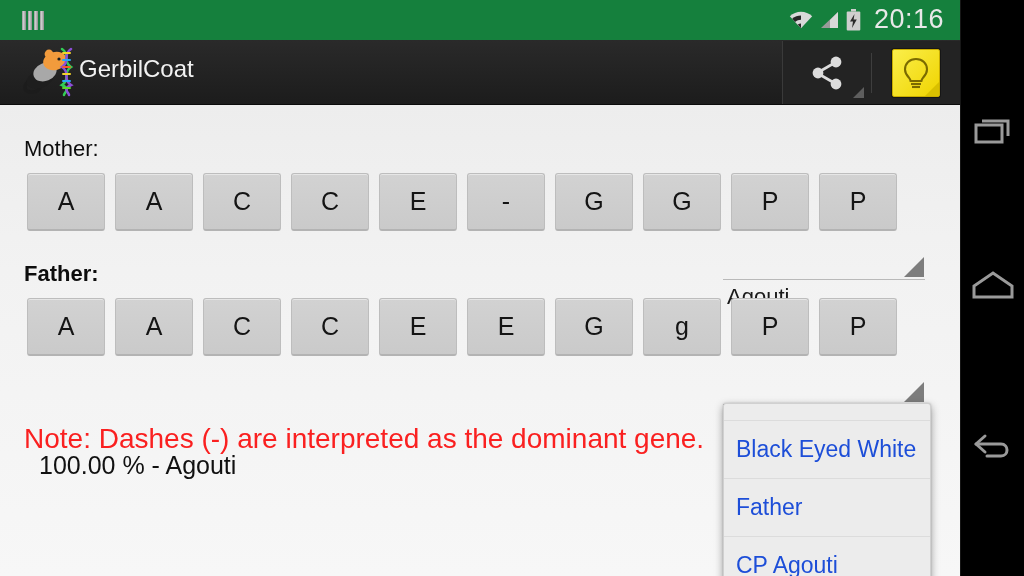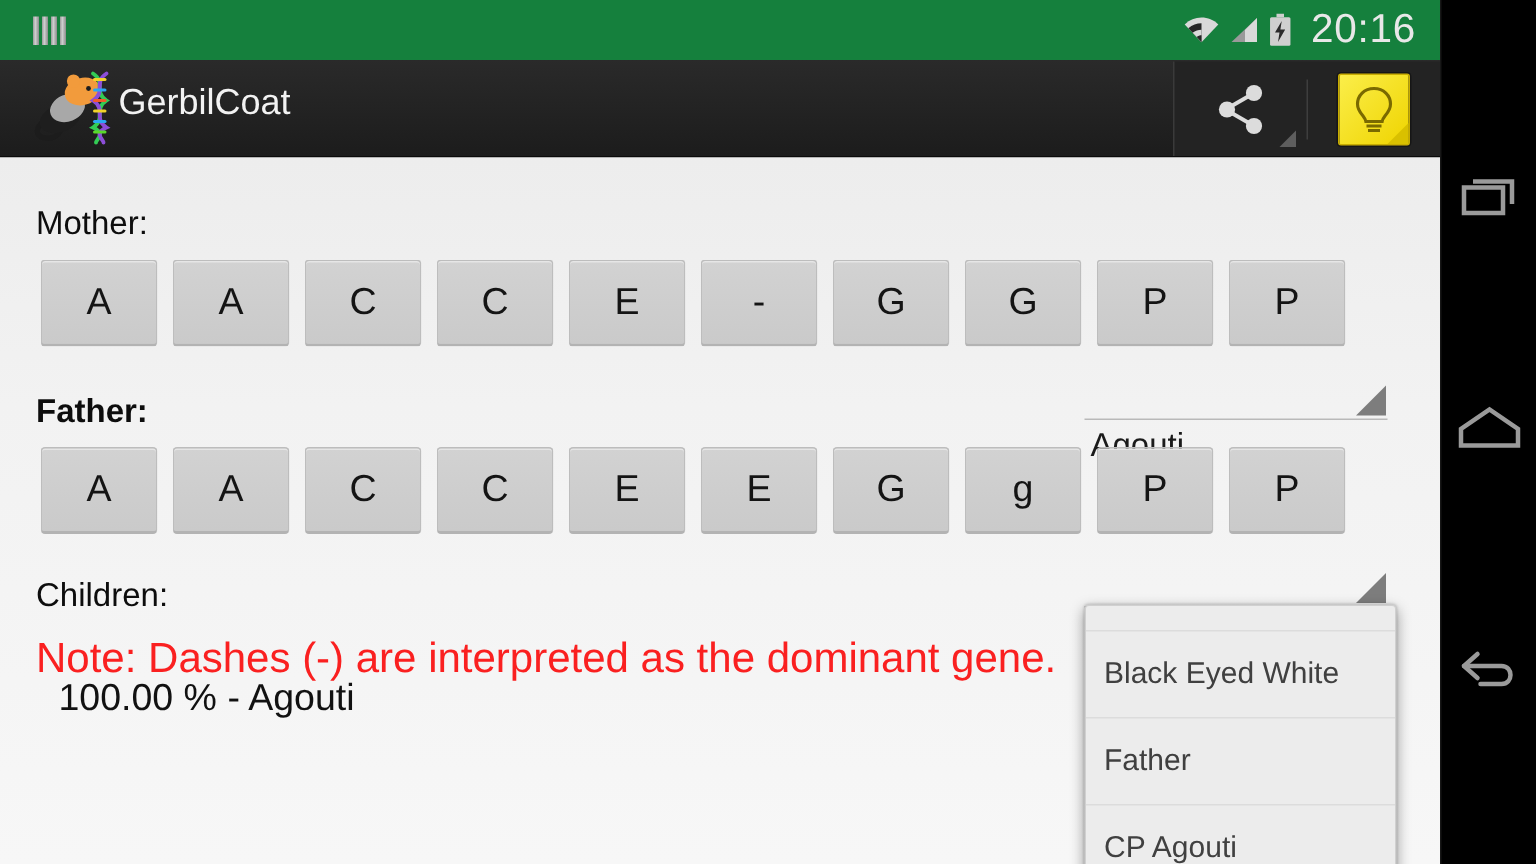--- a/index.html
+++ b/index.html
@@ -243,22 +243,22 @@
   }
   .dd-edge {
     height: 16px;
     border-bottom: 1px solid #dcdcdc;
   }
   .dd-item {
     height: 58px;
     display: flex;
     align-items: center;
     padding-left: 12px;
-    font-size: 20px;
-    color: #404040;
+    font-size: 23px;
+    color: #1d4ed8;
     border-bottom: 1px solid #dcdcdc;
     box-sizing: border-box;
     white-space: nowrap;
   }
 
   
   #navbar {
     position: absolute;
     left: 960px; top: 0;
     width: 64px; height: 576px;
@@ -411,21 +411,20 @@
         <div class="gene-btn">C</div>
         <div class="gene-btn">C</div>
         <div class="gene-btn">E</div>
         <div class="gene-btn">E</div>
         <div class="gene-btn">G</div>
         <div class="gene-btn">g</div>
         <div class="gene-btn">P</div>
         <div class="gene-btn">P</div>
       </div>
 
-      <div class="section-label" id="label-children">Children:</div>
 
       <div id="children-note">Note: Dashes (-) are interpreted as the dominant gene.</div>
 
       <div id="children-result">100.00 % - Agouti</div>
 
       <div id="dropdown">
         <div class="dd-edge"></div>
         <div class="dd-item">Black Eyed White</div>
         <div class="dd-item">Father</div>
         <div class="dd-item">CP Agouti</div>

